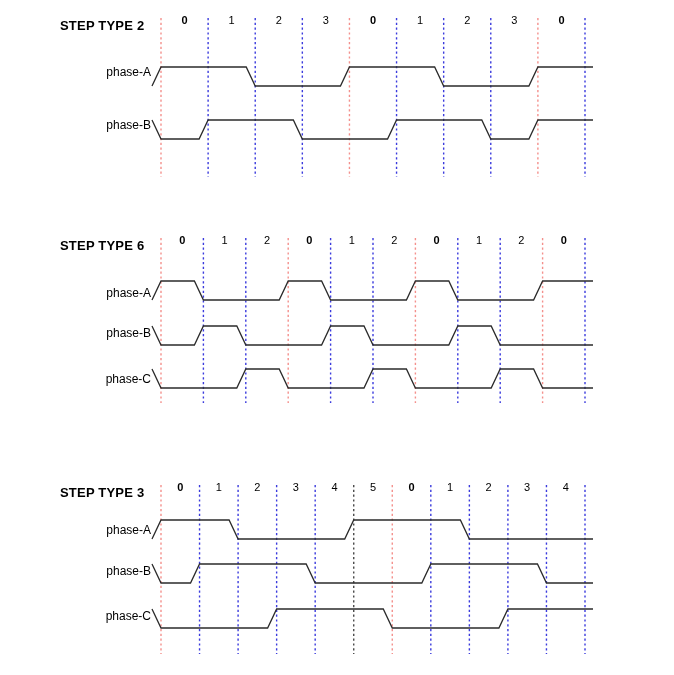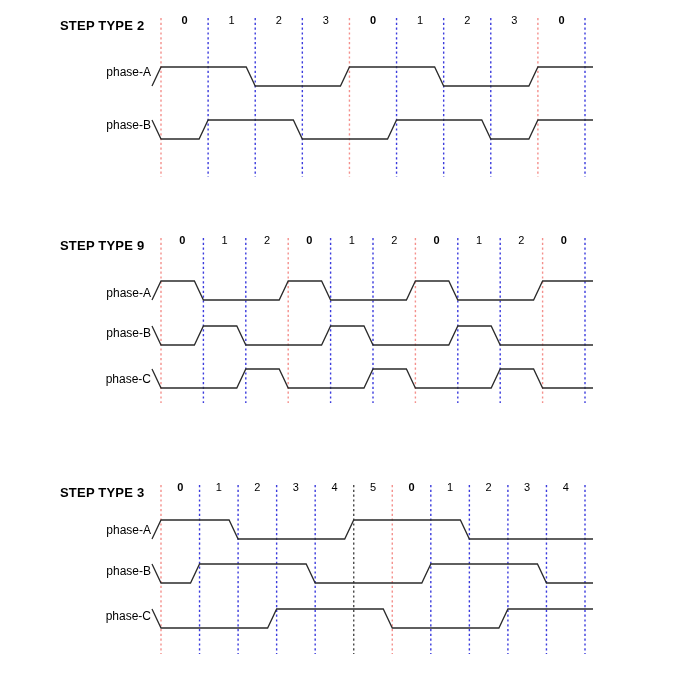--- a/index.html
+++ b/index.html
@@ -67,21 +67,21 @@
         <line x1="360.55555555555554" y1="18" x2="360.55555555555554" y2="177" class="grid-blue"></line>
         <line x1="407.6666666666667" y1="18" x2="407.6666666666667" y2="177" class="grid-blue"></line>
         <line x1="454.7777777777778" y1="18" x2="454.7777777777778" y2="177" class="grid-blue"></line>
         <line x1="501.8888888888889" y1="18" x2="501.8888888888889" y2="177" class="grid-red"></line>
         <line x1="549" y1="18" x2="549" y2="177" class="grid-blue"></line>
         <path d="M 116 86 L 125 67 L 172.11111111111111 67 L 210.22222222222223 67 L 219.22222222222223 86 L 266.33333333333337 86 L 304.44444444444446 86 L 313.44444444444446 67 L 360.55555555555554 67 L 398.6666666666667 67 L 407.6666666666667 86 L 454.7777777777778 86 L 492.8888888888889 86 L 501.8888888888889 67 L 549 67 L 557 67" class="wave"></path>
         <path d="M 116 120 L 125 139 L 163.11111111111111 139 L 172.11111111111111 120 L 219.22222222222223 120 L 257.33333333333337 120 L 266.33333333333337 139 L 313.44444444444446 139 L 351.55555555555554 139 L 360.55555555555554 120 L 407.6666666666667 120 L 445.7777777777778 120 L 454.7777777777778 139 L 492.8888888888889 139 L 501.8888888888889 120 L 549 120 L 557 120" class="wave"></path>
       </svg>
     </div>
     <div class="block" style="top: 0px; height: 675px;">
-      <div class="block-title" style="left: 24px; top: 238px;">STEP TYPE 9</div>
+      <div class="block-title" style="left: 24px; top: 238px;">STEP TYPE 6</div>
       <div class="step-num bold" style="left: 126.2px; top: 234px; width: 40px;">0</div>
       <div class="step-num" style="left: 168.6px; top: 234px; width: 40px;">1</div>
       <div class="step-num" style="left: 211px; top: 234px; width: 40px;">2</div>
       <div class="step-num bold" style="left: 253.4px; top: 234px; width: 40px;">0</div>
       <div class="step-num" style="left: 295.8px; top: 234px; width: 40px;">1</div>
       <div class="step-num" style="left: 338.2px; top: 234px; width: 40px;">2</div>
       <div class="step-num bold" style="left: 380.6px; top: 234px; width: 40px;">0</div>
       <div class="step-num" style="left: 423px; top: 234px; width: 40px;">1</div>
       <div class="step-num" style="left: 465.4px; top: 234px; width: 40px;">2</div>
       <div class="step-num bold" style="left: 507.8px; top: 234px; width: 40px;">0</div>

